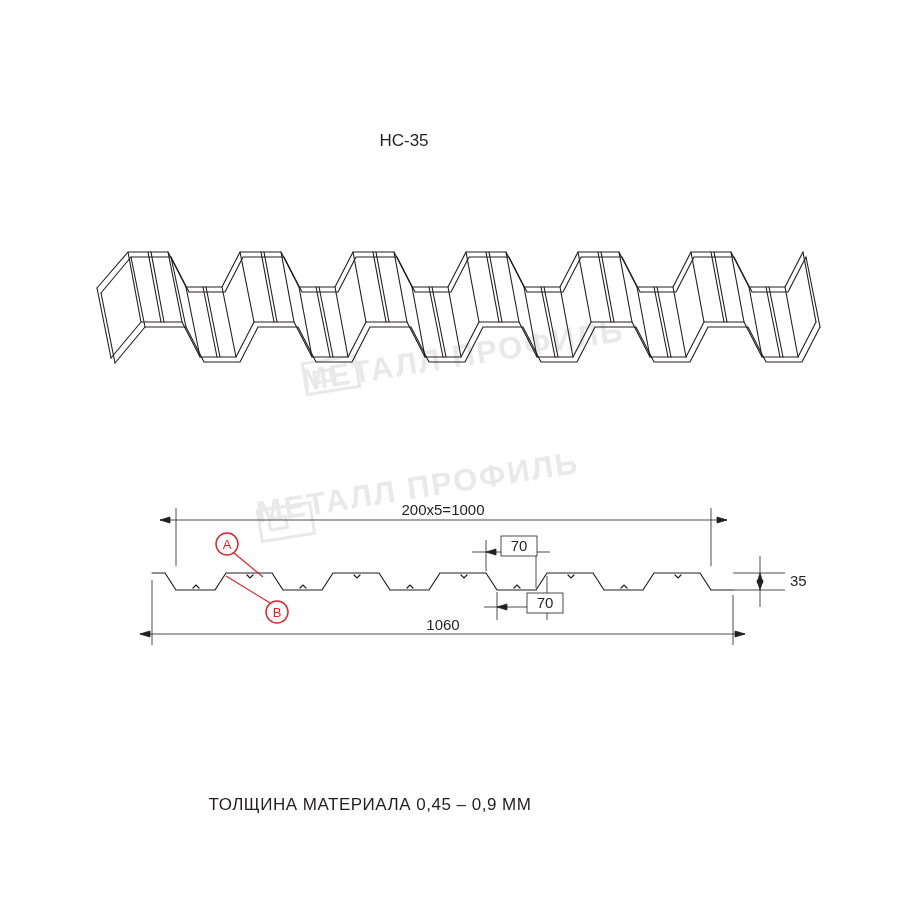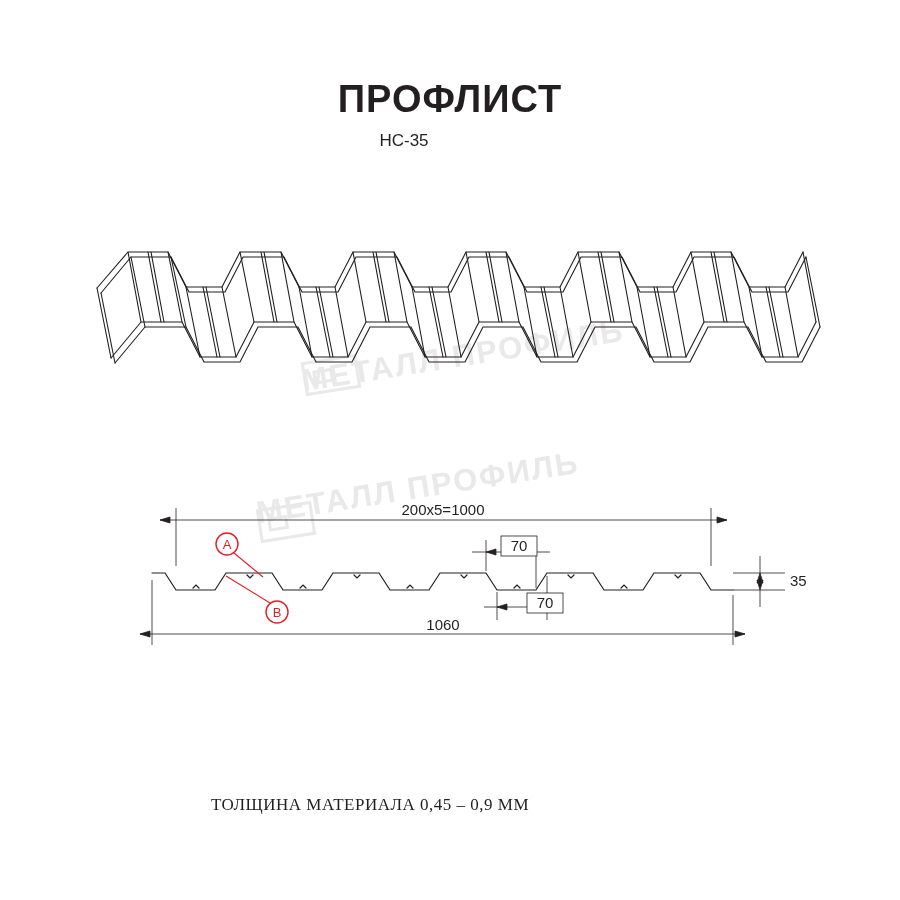--- a/index.html
+++ b/index.html
@@ -37,21 +37,20 @@
   }
   .footnote {
     position: absolute;
     top: 795px;
     left: 0;
     width: 740px;
     text-align: center;
     font-size: 17px;
     color: #231f20;
     letter-spacing: 0.5px;
-    font-family: Liberation Serif, serif;
   }
   .svg-layer {
     position: absolute;
     top: 0;
     left: 0;
   }
   .wm {
     position: absolute;
     color: #e9e9e9;
     font-size: 31px;
@@ -85,21 +84,20 @@
 </head>
 <body>
 
 <div id="page">
 
   <div class="wm wm1">МЕТАЛЛ ПРОФИЛЬ</div>
   <div class="wm-logo wm-logo1"></div>
   <div class="wm wm2">МЕТАЛЛ ПРОФИЛЬ</div>
   <div class="wm-logo wm-logo2"></div>
 
-  <div class="title">ПРОФЛИСТ</div>
   <div class="subtitle">НС-35</div>
 
   <svg class="svg-layer" width="900" height="900" viewBox="0 0 900 900">
 
     <g fill="none" stroke="#231f20" stroke-width="1.1" stroke-linejoin="round" stroke-linecap="round">
 
       <path d="M97 288
                L128 252 L168 252 L186 287 L222 287 L240 252 L281 252 L299 287 L335 287
                L353 252 L394 252 L412 287 L448 287 L466 252 L506 252 L524 287 L560 287
                L578 252 L619 252 L637 287 L673 287 L691 252 L731 252 L749 287 L785 287

